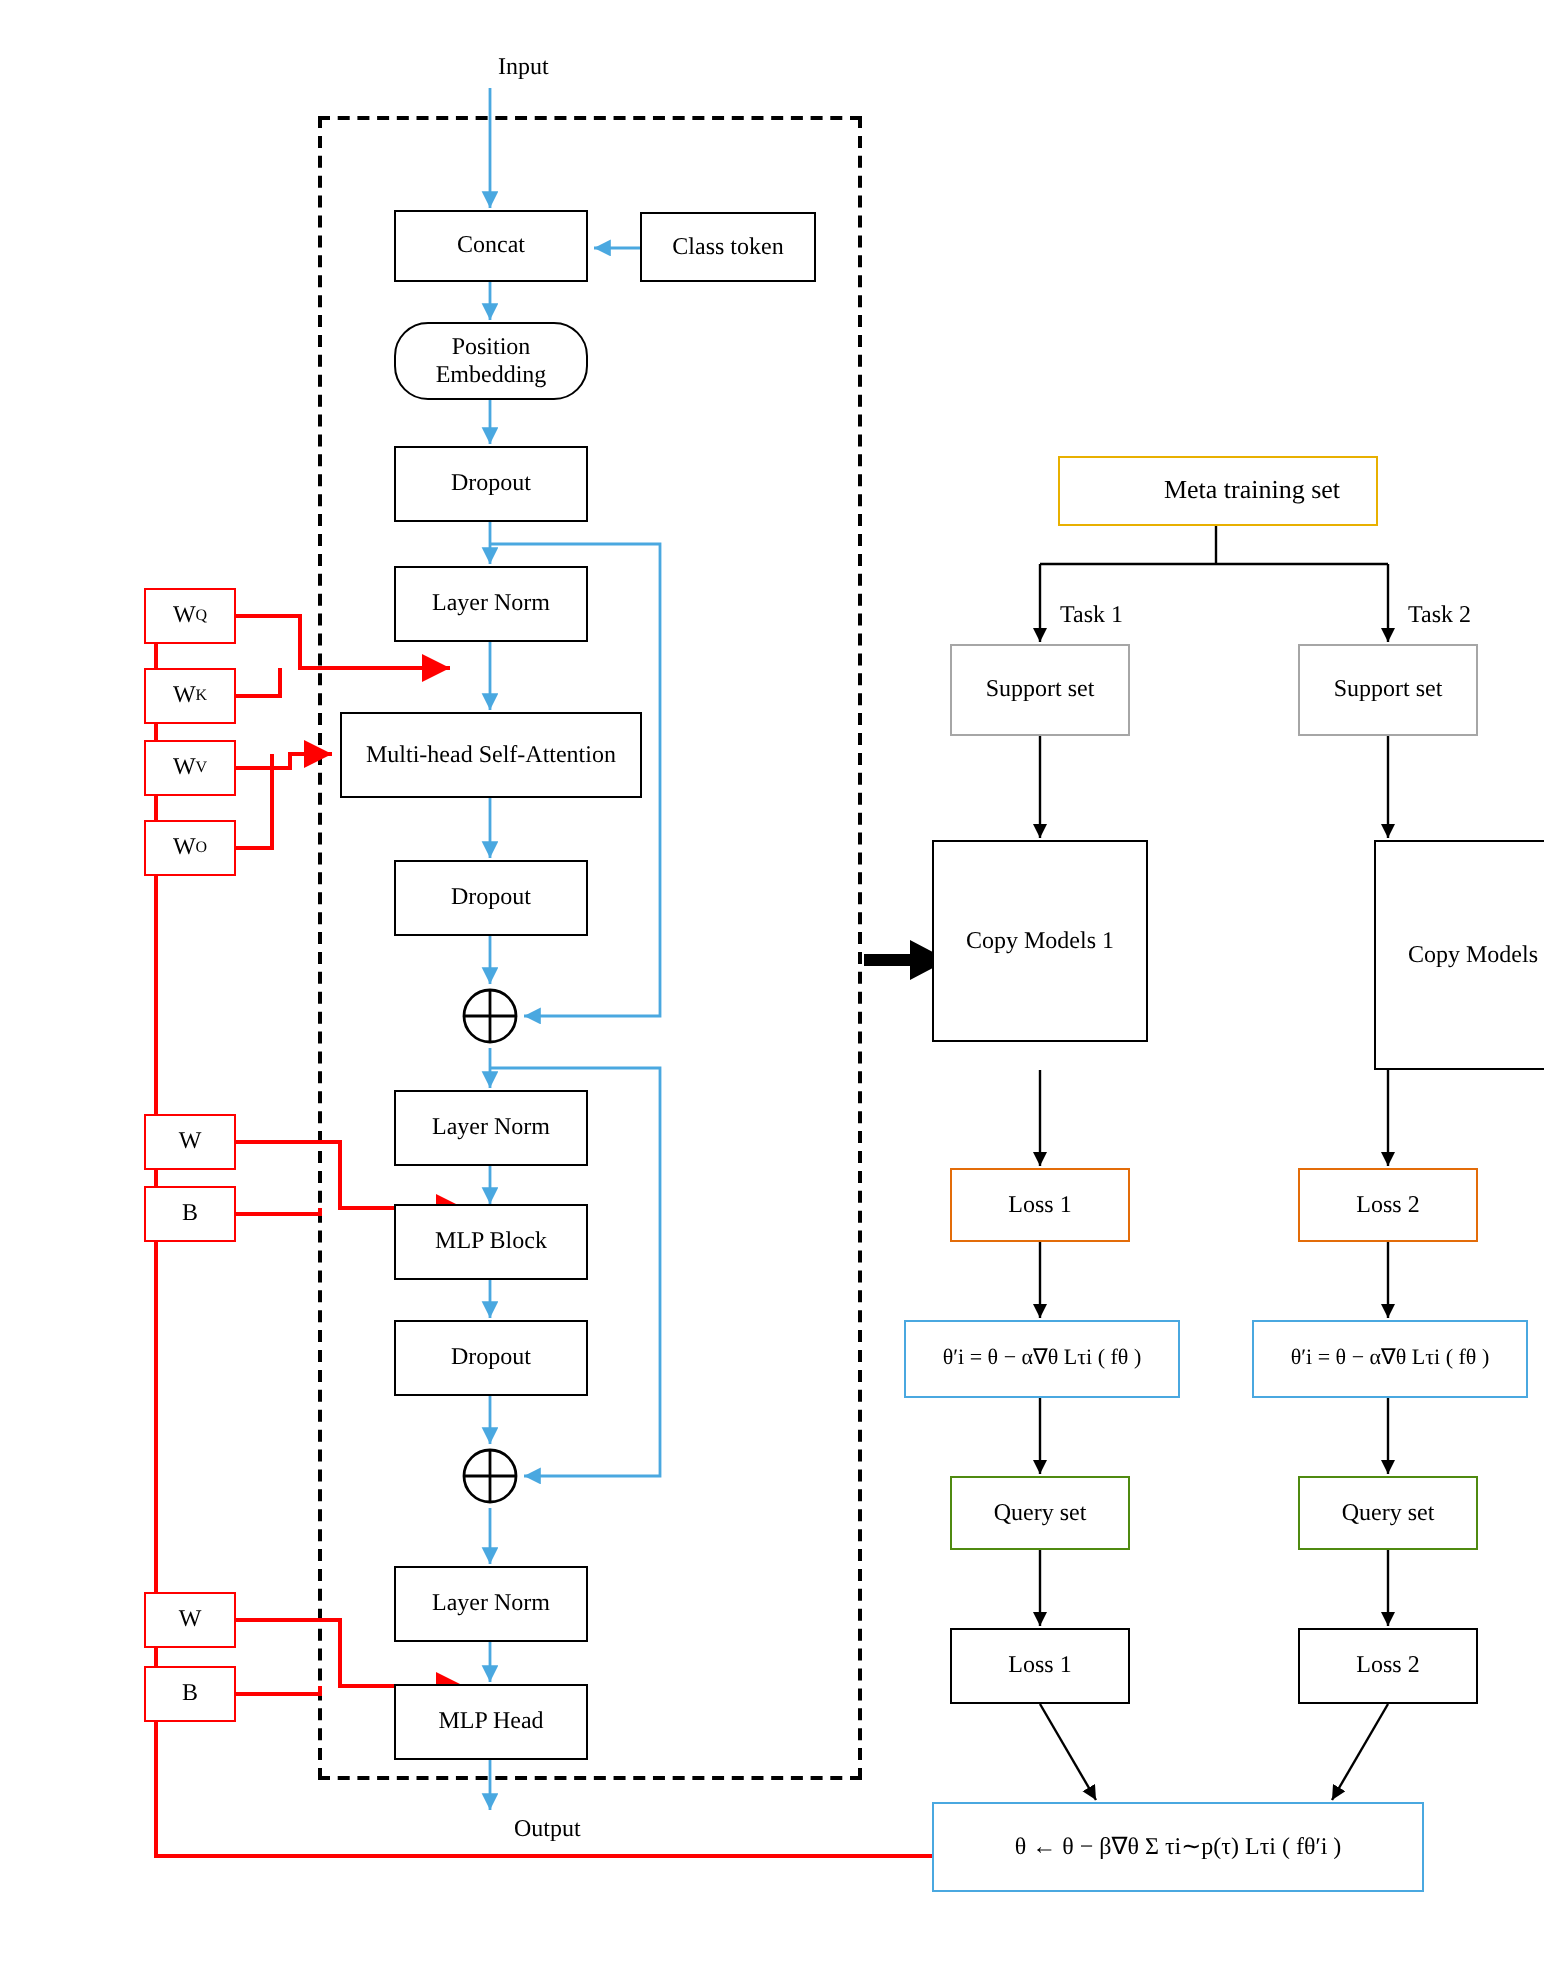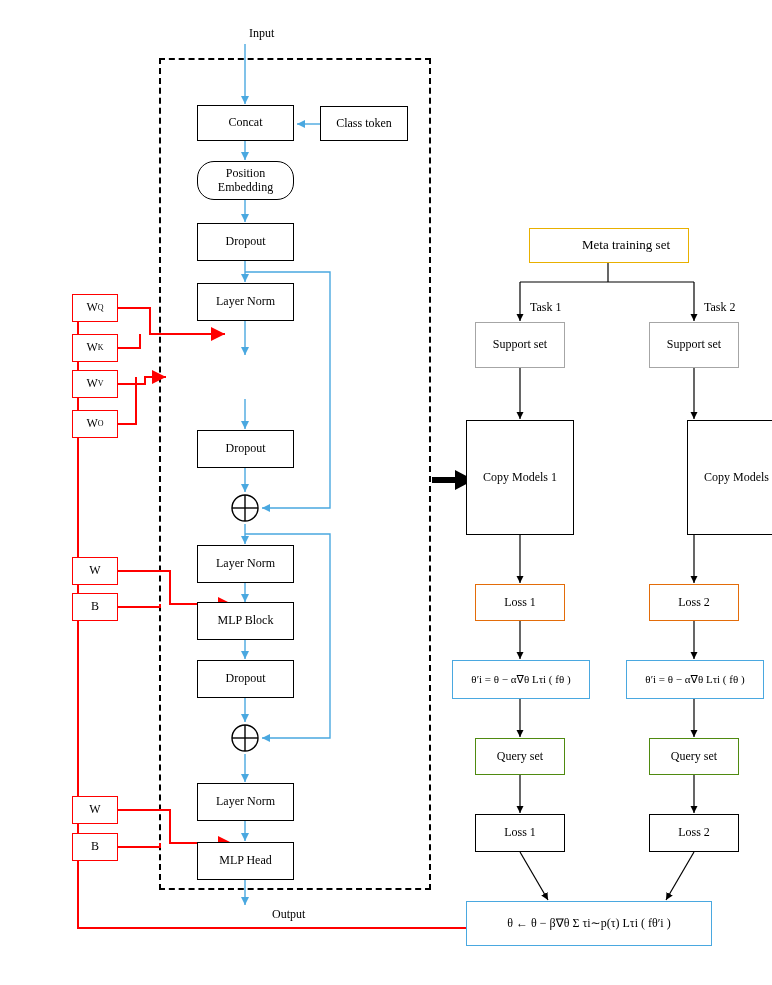--- a/index.html
+++ b/index.html
@@ -159,32 +159,33 @@
 
     <line x1="694" y1="368" x2="694" y2="419" stroke="#000000" stroke-width="1.2" marker-end="url(#ar-black)"></line>
     <line x1="694" y1="535" x2="694" y2="583" stroke="#000000" stroke-width="1.2" marker-end="url(#ar-black)"></line>
     <line x1="694" y1="621" x2="694" y2="659" stroke="#000000" stroke-width="1.2" marker-end="url(#ar-black)"></line>
     <line x1="694" y1="699" x2="694" y2="737" stroke="#000000" stroke-width="1.2" marker-end="url(#ar-black)"></line>
     <line x1="694" y1="775" x2="694" y2="813" stroke="#000000" stroke-width="1.2" marker-end="url(#ar-black)"></line>
     <path d="M694,852 L666,900" fill="none" stroke="#000000" stroke-width="1.2" marker-end="url(#ar-black)"></path>
   </svg>
 
   <div class="label" style="left:249px; top:26px;">Input</div>
-  <div class="label" style="left:257px; top:907px;margin-left:15px;">Output</div>
+  <div class="label" style="left:257px; top:907px;">Output</div>
 
   <div class="box" style="left:197px; top:105px; width:97px; height:36px;">Concat</div>
 
   <div class="box" style="left:320px; top:106px; width:88px; height:35px;">Class token</div>
 
   <div class="box" style="left:197px; top:161px; width:97px; height:39px;border-radius:17px;">Position Embedding</div>
 
   <div class="box" style="left:197px; top:223px; width:97px; height:38px;">Dropout</div>
 
   <div class="box" style="left:197px; top:283px; width:97px; height:38px;">Layer Norm</div>
 
+  <div class="box" style="left:170px; top:356px; width:151px; height:43px;">Multi-head Self-Attention</div>
 
   <div class="box" style="left:197px; top:430px; width:97px; height:38px;">Dropout</div>
 
   <div class="box" style="left:197px; top:545px; width:97px; height:38px;">Layer Norm</div>
 
   <div class="box" style="left:197px; top:602px; width:97px; height:38px;">MLP Block</div>
 
   <div class="box" style="left:197px; top:660px; width:97px; height:38px;">Dropout</div>
 
   <div class="box" style="left:197px; top:783px; width:97px; height:38px;">Layer Norm</div>
@@ -230,21 +231,21 @@
   <div class="box red" style="left:72px; top:833px; width:46px; height:28px;">B</div>
 
   <div class="box yellow" style="left:529px; top:228px; width:160px; height:35px; font-size:13px;padding-left:36px;">Meta training set</div>
 
   <div class="label" style="left:530px; top:300px;">Task 1</div>
   <div class="label" style="left:704px; top:300px;">Task 2</div>
 
   <div class="box gray" style="left:475px; top:322px; width:90px; height:46px;">Support set</div>
   <div class="box gray" style="left:649px; top:322px; width:90px; height:46px;">Support set</div>
 
-  <div class="box" style="left:466px; top:420px; width:108px; height:115px; border-width:1.6px;">Copy Models 1</div>
+  <div class="box" style="left:466px; top:420px; width:108px; height:101px; border-width:1.6px;">Copy Models 1</div>
   <div class="box" style="left:640px; top:420px; width:108px; height:115px; border-width:1.6px;margin-left:47px;">Copy Models 2</div>
 
   <div class="box orange" style="left:475px; top:584px; width:90px; height:37px;">Loss 1</div>
   <div class="box orange" style="left:649px; top:584px; width:90px; height:37px;">Loss 2</div>
 
   <div class="box blue formula" style="left:452px; top:660px; width:138px; height:39px; font-size:11px;">θ′i = θ − α∇θ Lτi ( fθ )</div>
   <div class="box blue formula" style="left:626px; top:660px; width:138px; height:39px; font-size:11px;">θ′i = θ − α∇θ Lτi ( fθ )</div>
 
   <div class="box green" style="left:475px; top:738px; width:90px; height:37px;">Query set</div>
   <div class="box green" style="left:649px; top:738px; width:90px; height:37px;">Query set</div>

